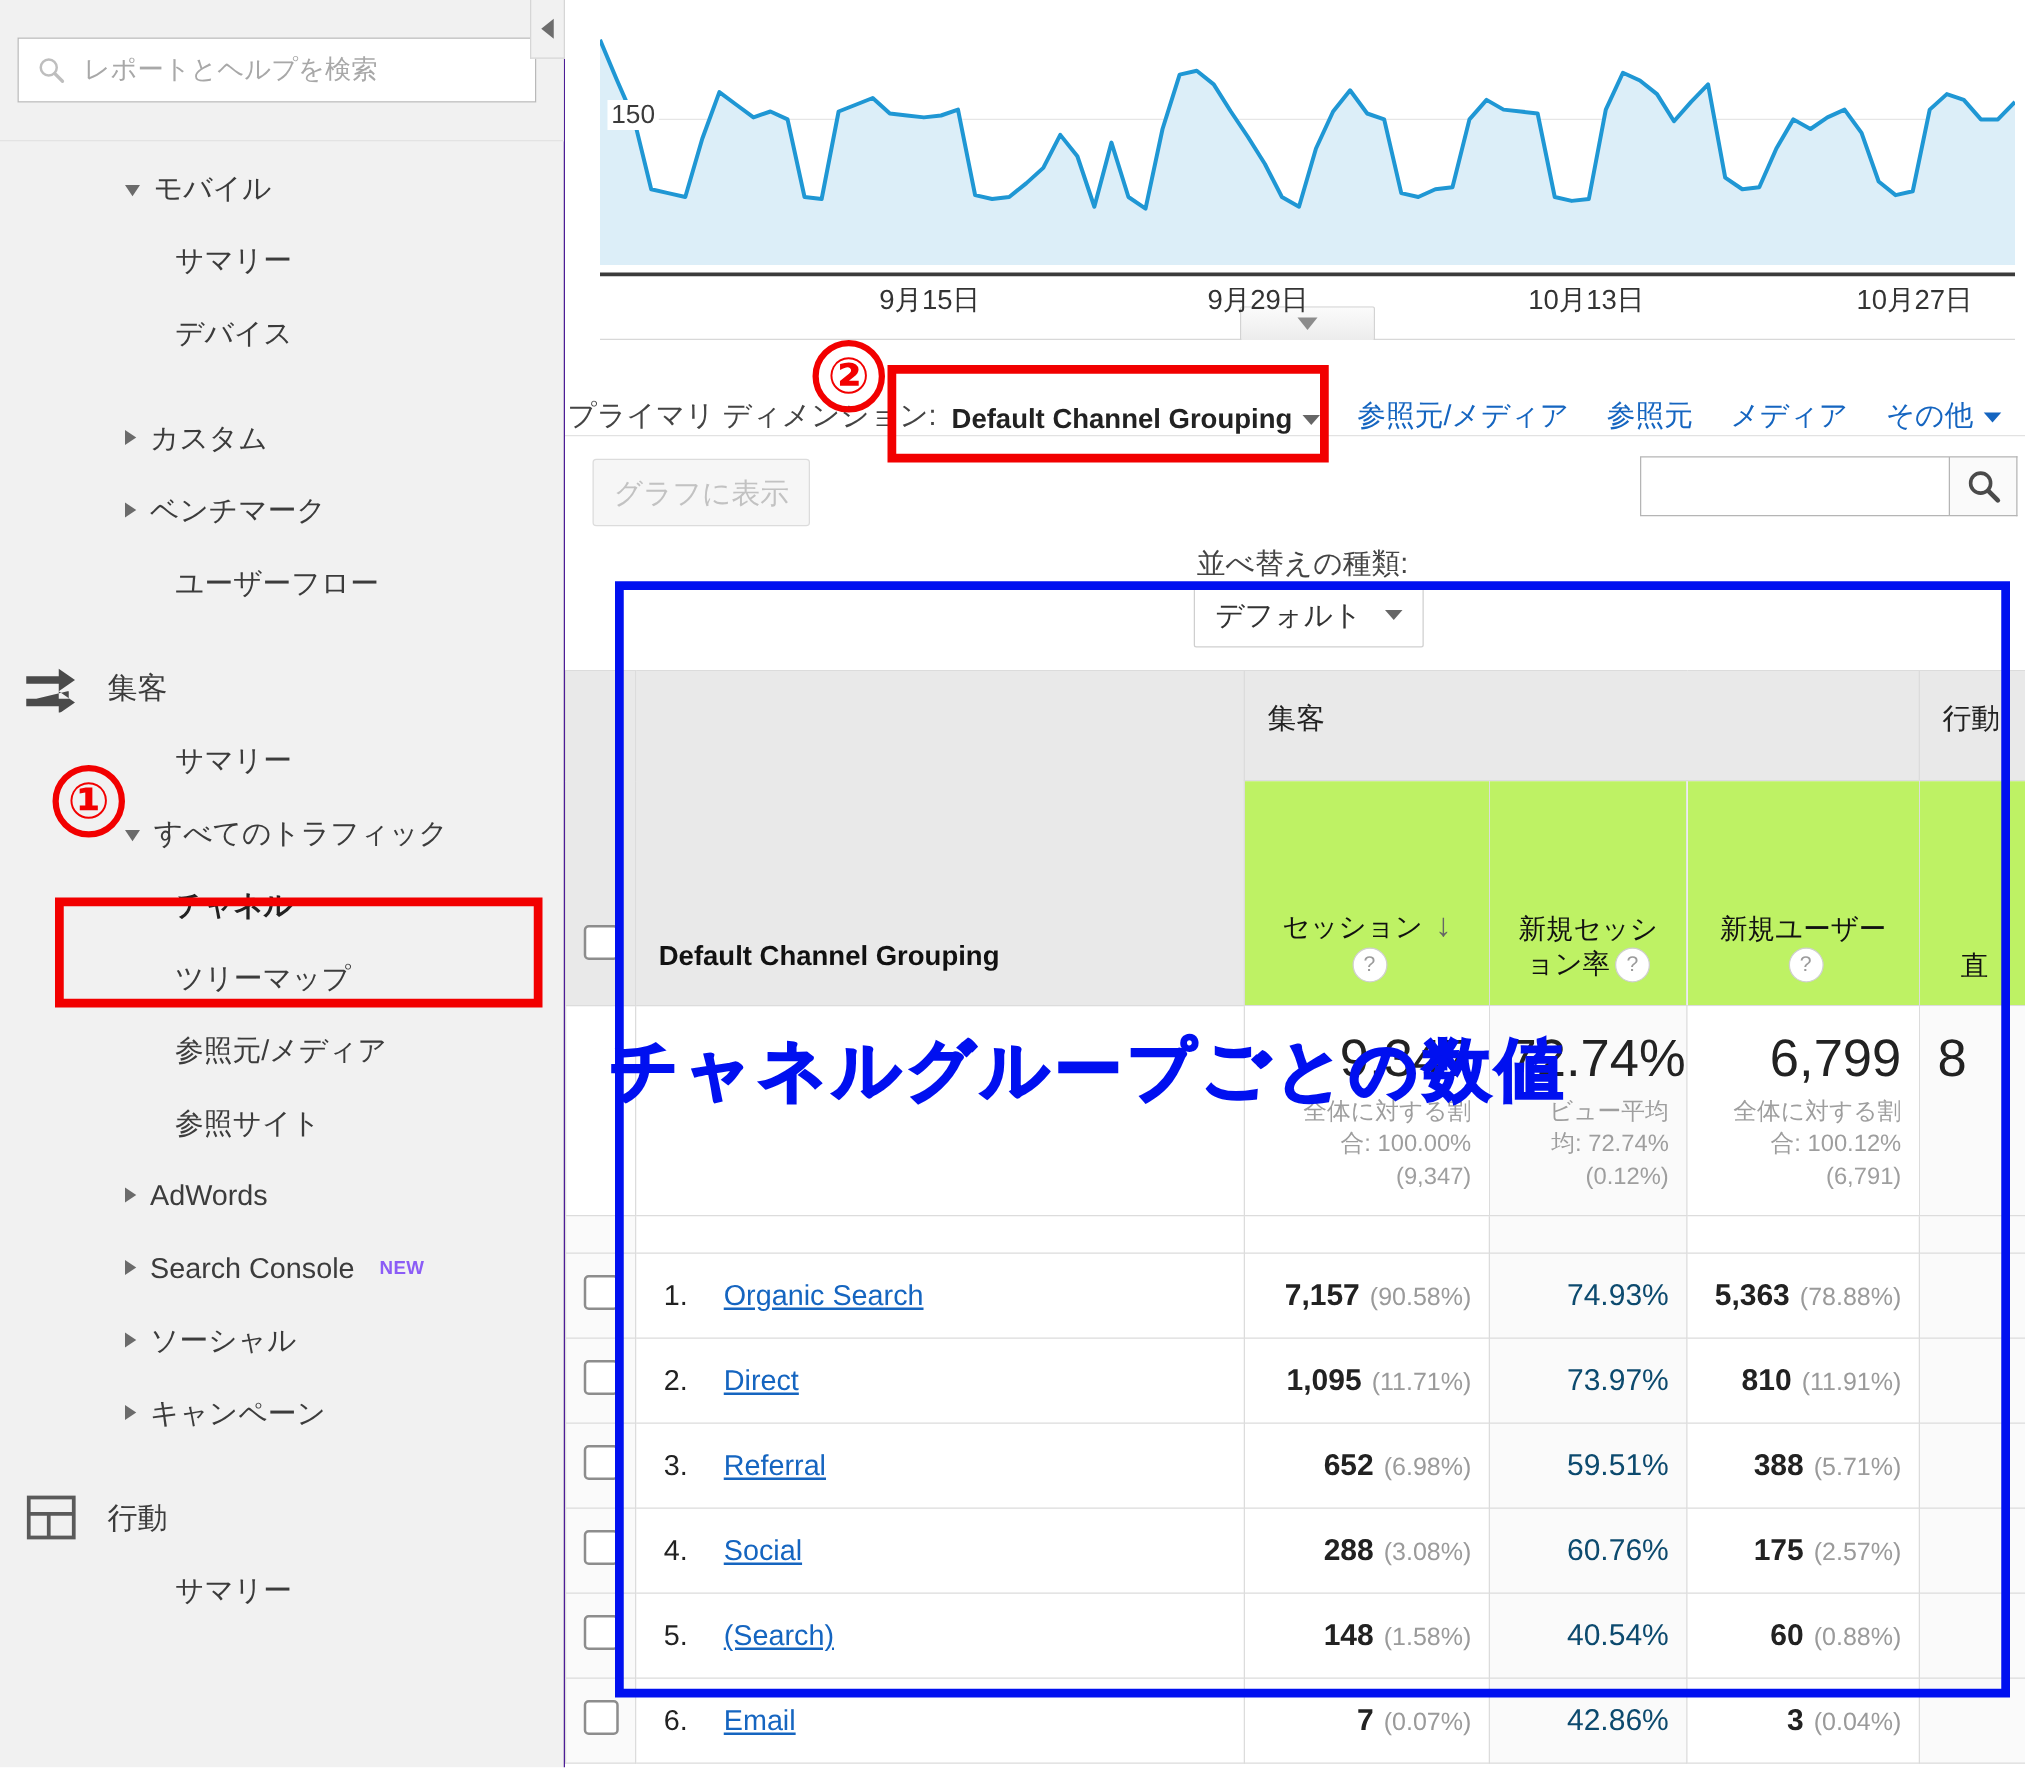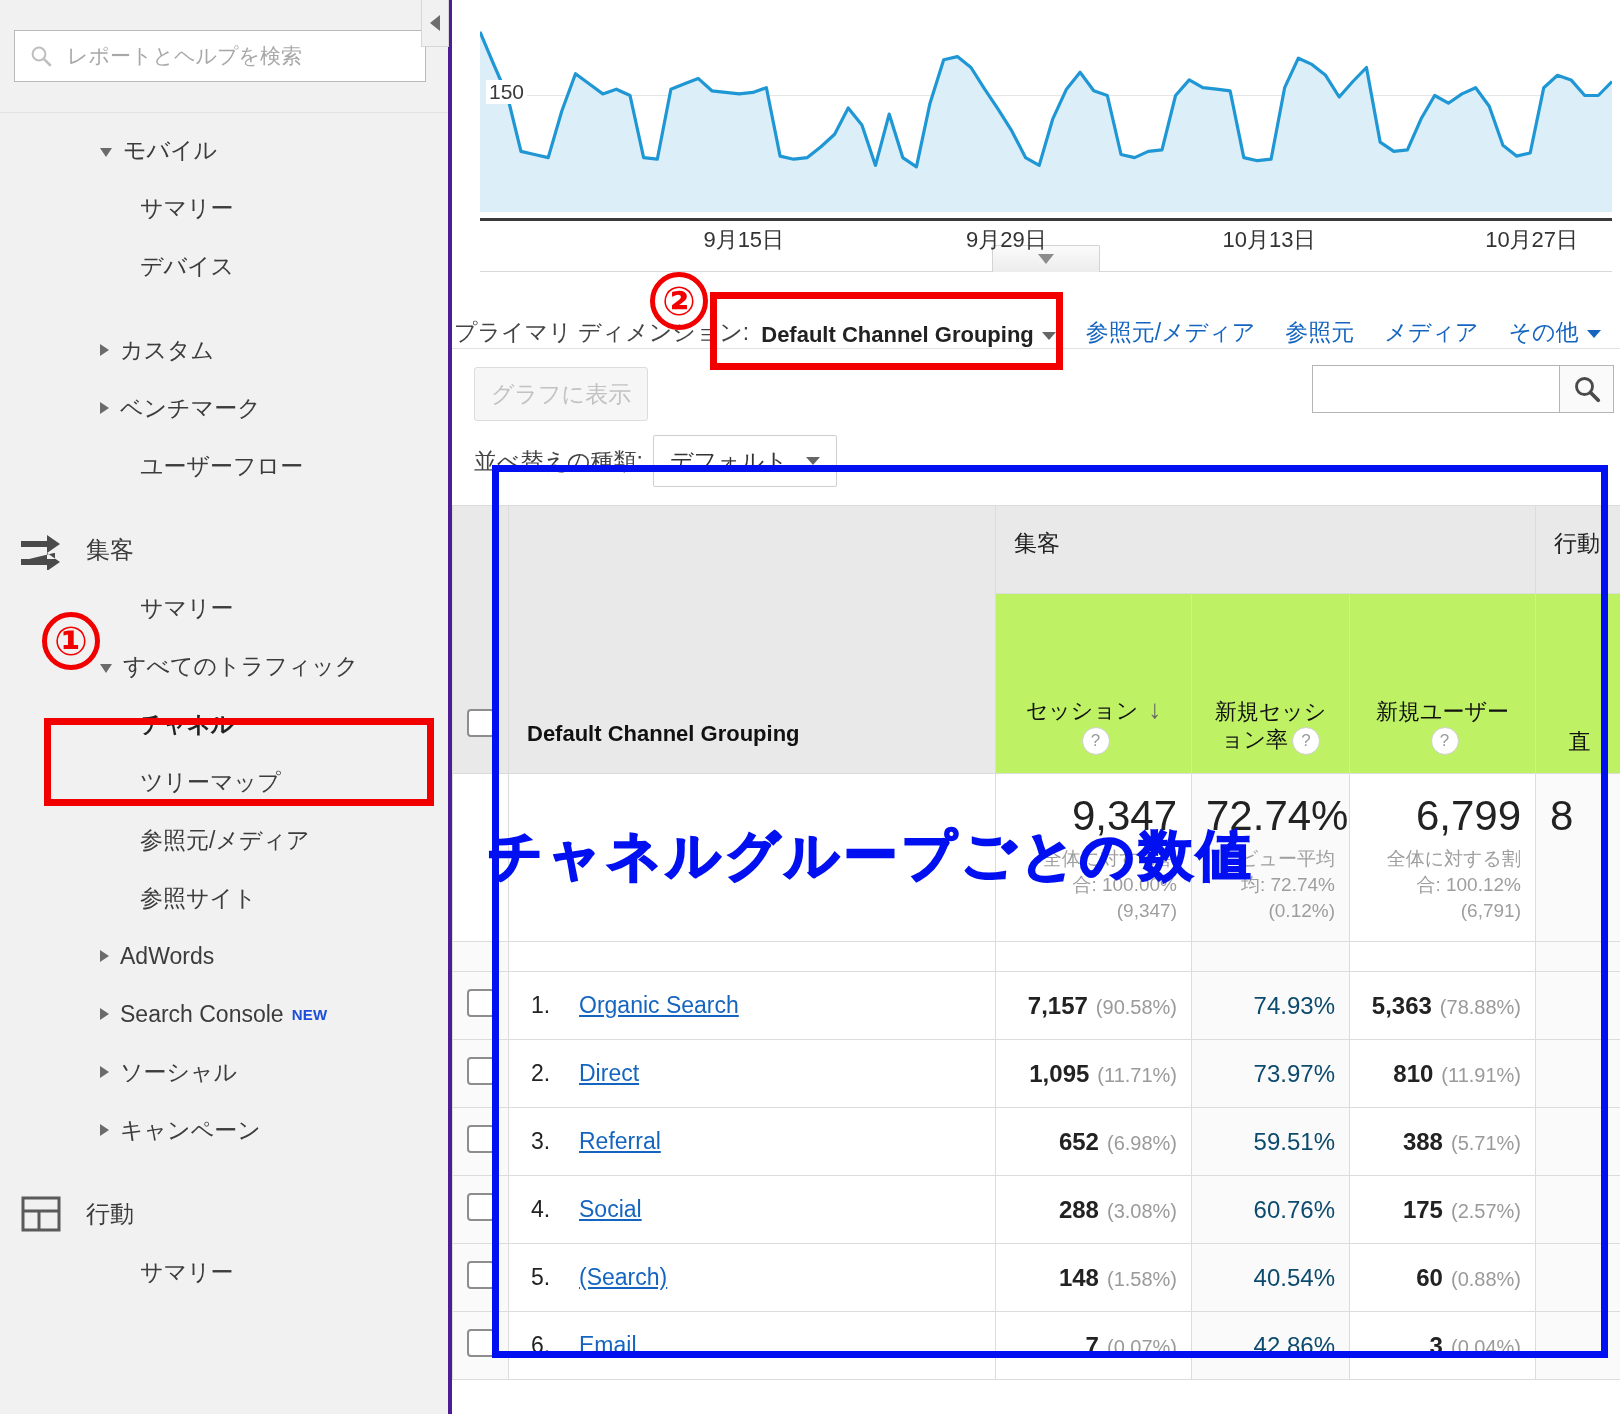--- a/index.html
+++ b/index.html
@@ -23,21 +23,21 @@
     display: flex;
   }
 
   
   #sidebar {
     width: 452px;
     height: 1414px;
     background: #f1f1f1;
     position: relative;
     flex: 0 0 452px;
-    border-right: 4px solid #4c1d95;
+    border-right: 1px solid #4c1d95;
     box-sizing: border-box;
   }
   .search-wrap {
     padding: 30px 22px 30px 14px;
     border-bottom: 1px solid #e3e3e3;
     background: #f1f1f1;
   }
   .search-box {
     height: 52px;
     background: #fff;
@@ -102,25 +102,25 @@
   }
 
   .sect-icon {
     width: 46px; height: 44px;
     flex: 0 0 46px;
     margin-right: 22px;
     display: flex; align-items: center; justify-content: center;
   }
   .nav-label.bold { font-weight: bold; color: #222; }
   .badge-new {
-    color: #1d4ed8;
+    color: #8b5cf6;
     font-size: 15px;
     font-weight: bold;
     vertical-align: super;
-    margin-left: 8px;
+    margin-left: 20px;
     letter-spacing: .3px;
   }
   .nav-gap { height: 26px; }
 
   
   .collapse-handle {
     position: absolute;
     top: 0; right: -1px;
     width: 26px; height: 46px;
     background: #f1f1f1;
@@ -283,20 +283,21 @@
     background: #fafafa;
     display: flex; align-items: center; justify-content: center;
     box-sizing: border-box;
   }
   .sort-row {
     display: flex;
     align-items: center;
     padding: 14px 0 18px 22px;
     font-size: 23px;
     color: #444;
+    flex-direction: column;
   }
   .sort-row .lbl { margin-right: 10px; }
   .sel-box {
     height: 52px;
     border: 1px solid #cfcfcf;
     background: #fff;
     display: flex; align-items: center;
     padding: 0 16px;
     font-size: 23px;
     color: #333;

